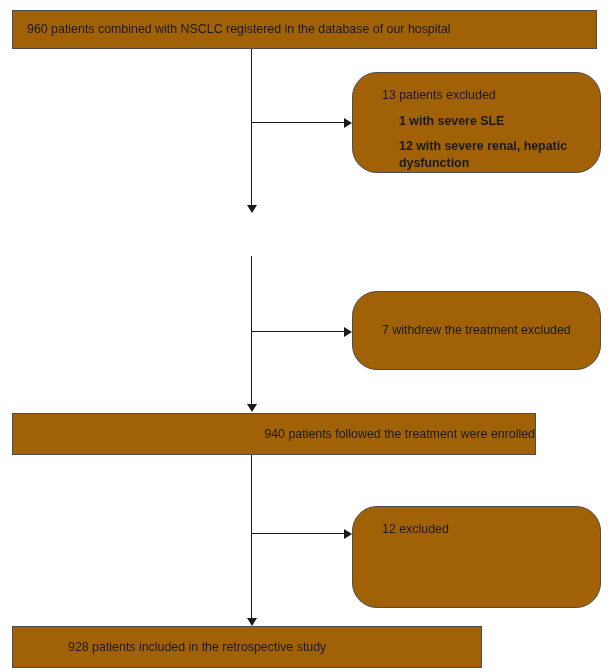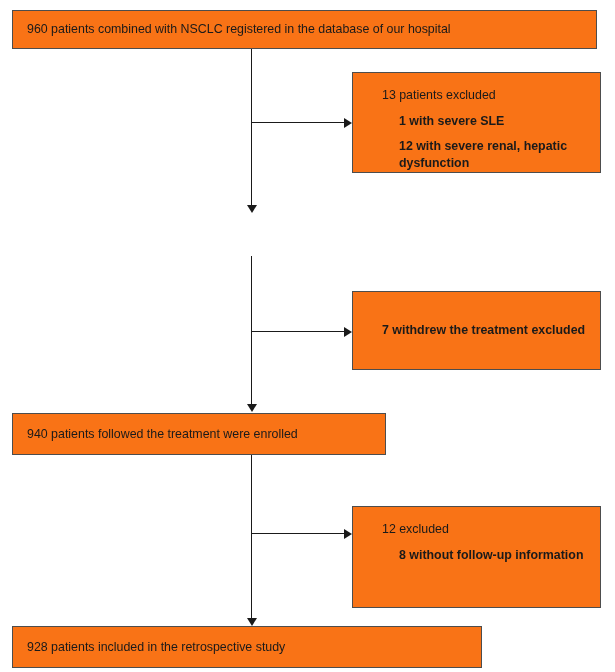--- a/index.html
+++ b/index.html
@@ -16,39 +16,40 @@
   }
   #flowchart {
     position: relative;
     width: 615px;
     height: 672px;
   }
   .box {
     position: absolute;
     box-sizing: border-box;
     border: 1.3px solid #4d4d4d;
-    background: #f97316;
+    background: #a16207;
     display: flex;
     flex-direction: column;
     justify-content: center;
   }
   .box-line {
     font-size: 12.4px;
     line-height: 16.5px;
     color: #1a1a1a;
     white-space: pre-wrap;
   }
   
   .main-box .box-line {
     padding-left: 14px;
   }
   
   .side-box {
     padding: 14px 10px 14px 0;
     justify-content: flex-start;
+    border-radius: 25px;
   }
   .side-box.center-single {
     justify-content: center;
     padding-top: 0;
     padding-bottom: 0;
   }
   .side-box .box-line {
     padding-left: 29px;
     margin-bottom: 9px;
   }
@@ -112,35 +113,34 @@
     <div class="box-line indent">1 with severe SLE</div>
     <div class="box-line indent">12 with severe renal, hepatic dysfunction</div>
   </div>
 
 
   <div class="vline" style="left:251px; top:256px; height:148px;"></div>
   <div class="arrow-down" style="left:247px; top:404px;"></div>
   <div class="hline" style="left:251px; top:331px; width:93px;"></div>
   <div class="arrow-right" style="left:344px; top:327px;"></div>
 
-  <div class="box side-box center-single" style="left:352px; top:291px; width:249px; height:79px;font-weight:bold;">
+  <div class="box side-box center-single" style="left:352px; top:291px; width:249px; height:79px;">
     <div class="box-line">7 withdrew the treatment excluded</div>
   </div>
 
-  <div class="box main-box" style="left:12px; top:413px; width:374px; height:42px;">
+  <div class="box main-box" style="left:12px; top:413px; width:524px; height:42px;align-items:flex-end;">
     <div class="box-line">940 patients followed the treatment were enrolled</div>
   </div>
 
   <div class="vline" style="left:251px; top:455px; height:163px;"></div>
   <div class="arrow-down" style="left:247px; top:618px;"></div>
   <div class="hline" style="left:251px; top:533px; width:93px;"></div>
   <div class="arrow-right" style="left:344px; top:529px;"></div>
 
   <div class="box side-box" style="left:352px; top:506px; width:249px; height:102px;">
     <div class="box-line">12 excluded</div>
-    <div class="box-line indent">8 without follow-up information</div>
   </div>
 
-  <div class="box main-box" style="left:12px; top:626px; width:470px; height:42px;">
+  <div class="box main-box" style="left:12px; top:626px; width:470px; height:42px;padding-left:41px;">
     <div class="box-line">928 patients included in the retrospective study</div>
   </div>
 
 </div>
 
 </body></html>

